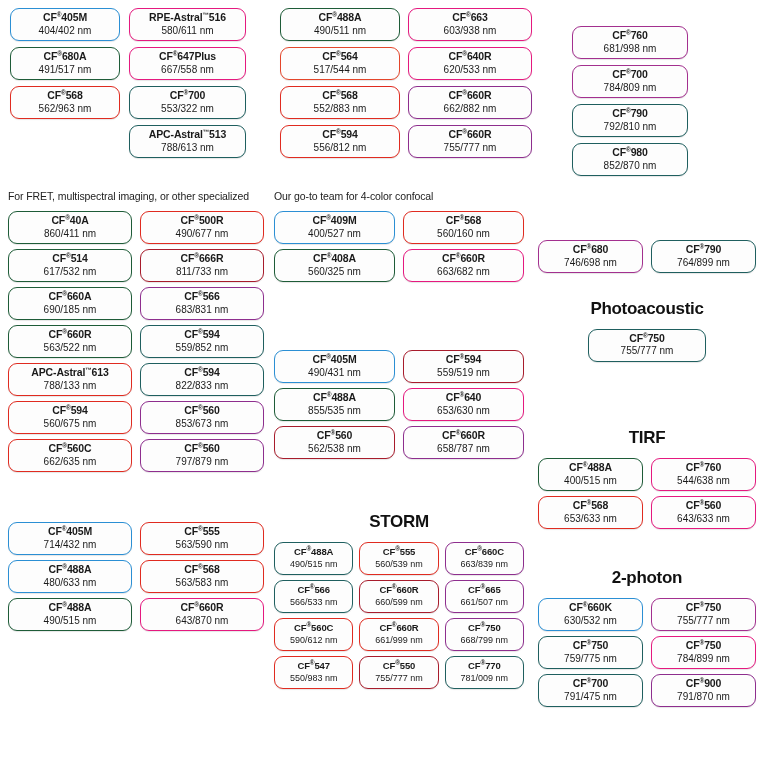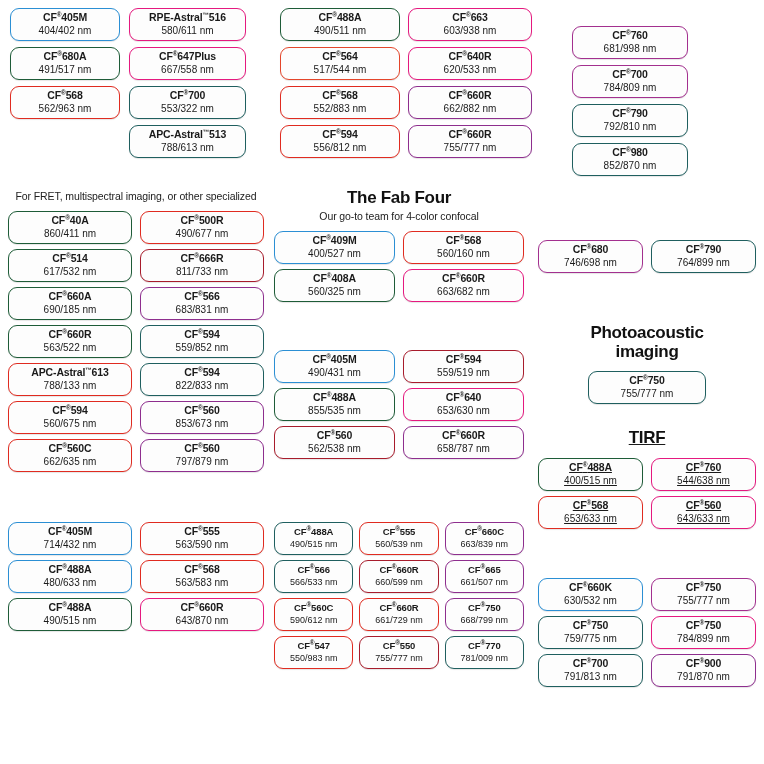--- a/index.html
+++ b/index.html
@@ -53,21 +53,20 @@
   .sec-title {
     font-size: 17px;
     font-weight: bold;
     text-align: center;
     letter-spacing: -0.3px;
     color: #111;
   }
   .sec-title.two-line { line-height: 1.1; }
   .sec-sub {
     font-size: 10.5px;
-    text-align: center;
     color: #222;
     margin-top: 2px;
     letter-spacing: -0.1px;
   }
 
   
   .panel { position: absolute; }
 
   
   .chip-grid { display: grid; }
@@ -136,28 +135,28 @@
 
   
   #panel-pair { left: 538px; top: 240px; width: 218px; }
   #panel-pair .chip-grid {
     grid-template-columns: 1fr 1fr;
     column-gap: 8px;
   }
   #panel-pair .chip { height: 33px; }
 
   
-  #panel-photo { left: 538px; top: 324px; width: 218px; }
+  #panel-photo { left: 538px; top: 300px; width: 218px; }
   #panel-photo .single-wrap {
     display: flex; justify-content: center; margin-top: 10px;
   }
   #panel-photo .chip { height: 33px; width: 118px; }
 
   
-  #panel-tirf { left: 538px; top: 428px; width: 218px; text-decoration: underline; }
+  #panel-tirf { left: 538px; top: 428px; width: 218px; }
   #panel-tirf .chip-grid {
     grid-template-columns: 1fr 1fr;
     column-gap: 8px;
     row-gap: 5px;
     margin-top: 10px;
   }
   #panel-tirf .chip { height: 33px; }
 
   
   #panel-2p { left: 538px; top: 568px; width: 218px; }
@@ -329,21 +328,20 @@
         <div class="nm-spec">662/635 nm</div>
       </div>
       <div class="chip" style="border-color: rgb(142, 46, 142);">
         <div class="nm-name">CF<sup>®</sup>560</div>
         <div class="nm-spec">797/879 nm</div>
       </div>
     </div>
 </div>
 
 <div class="panel" id="panel-fab">
-  <div class="sec-title">The Fab Four</div>
   <div class="sec-sub">Our go-to team for 4-color confocal</div>
   <div class="chip-grid">
       <div class="chip" style="border-color: rgb(43, 143, 212);">
         <div class="nm-name">CF<sup>®</sup>409M</div>
         <div class="nm-spec">400/527 nm</div>
       </div>
       <div class="chip" style="border-color: rgb(224, 43, 32);">
         <div class="nm-name">CF<sup>®</sup>568</div>
         <div class="nm-spec">560/160 nm</div>
       </div>
@@ -410,20 +408,21 @@
         <div class="nm-spec">490/515 nm</div>
       </div>
       <div class="chip" style="border-color: rgb(229, 25, 127);">
         <div class="nm-name">CF<sup>®</sup>660R</div>
         <div class="nm-spec">643/870 nm</div>
       </div>
     </div>
 </div>
 
 <div class="panel" id="panel-storm">
+  <div class="sec-title">STORM</div>
   <div class="chip-grid">
       <div class="chip" style="border-color: rgb(31, 95, 95);">
         <div class="nm-name">CF<sup>®</sup>488A</div>
         <div class="nm-spec">490/515 nm</div>
       </div>
       <div class="chip" style="border-color: rgb(224, 43, 32);">
         <div class="nm-name">CF<sup>®</sup>555</div>
         <div class="nm-spec">560/539 nm</div>
       </div>
       <div class="chip" style="border-color: rgb(142, 46, 142);">
@@ -441,21 +440,21 @@
       <div class="chip" style="border-color: rgb(142, 46, 142);">
         <div class="nm-name">CF<sup>®</sup>665</div>
         <div class="nm-spec">661/507 nm</div>
       </div>
       <div class="chip" style="border-color: rgb(224, 43, 32);">
         <div class="nm-name">CF<sup>®</sup>560C</div>
         <div class="nm-spec">590/612 nm</div>
       </div>
       <div class="chip" style="border-color: rgb(224, 43, 32);">
         <div class="nm-name">CF<sup>®</sup>660R</div>
-        <div class="nm-spec">661/729 nm</div>
+        <div class="nm-spec">661/999 nm</div>
       </div>
       <div class="chip" style="border-color: rgb(142, 46, 142);">
         <div class="nm-name">CF<sup>®</sup>750</div>
         <div class="nm-spec">668/799 nm</div>
       </div>
       <div class="chip" style="border-color: rgb(224, 43, 32);">
         <div class="nm-name">CF<sup>®</sup>547</div>
         <div class="nm-spec">550/983 nm</div>
       </div>
       <div class="chip" style="border-color: rgb(168, 28, 44);">
@@ -478,21 +477,20 @@
       <div class="chip" style="border-color: rgb(31, 95, 95);">
         <div class="nm-name">CF<sup>®</sup>790</div>
         <div class="nm-spec">764/899 nm</div>
       </div>
     </div>
 </div>
 
 <div class="panel" id="panel-photo">
   <div class="sec-title two-line">
     <div>Photoacoustic</div>
-    <div>imaging</div>
   </div>
   <div class="single-wrap">
       <div class="chip" style="border-color: rgb(31, 95, 95);">
         <div class="nm-name">CF<sup>®</sup>750</div>
         <div class="nm-spec">755/777 nm</div>
       </div>
     </div>
 </div>
 
 <div class="panel" id="panel-tirf">
@@ -511,39 +509,40 @@
         <div class="nm-spec">653/633 nm</div>
       </div>
       <div class="chip" style="border-color: rgb(229, 25, 127);">
         <div class="nm-name">CF<sup>®</sup>560</div>
         <div class="nm-spec">643/633 nm</div>
       </div>
     </div>
 </div>
 
 <div class="panel" id="panel-2p">
+  <div class="sec-title">2-photon</div>
   <div class="chip-grid">
       <div class="chip" style="border-color: rgb(43, 143, 212);">
         <div class="nm-name">CF<sup>®</sup>660K</div>
         <div class="nm-spec">630/532 nm</div>
       </div>
       <div class="chip" style="border-color: rgb(163, 48, 143);">
         <div class="nm-name">CF<sup>®</sup>750</div>
         <div class="nm-spec">755/777 nm</div>
       </div>
       <div class="chip" style="border-color: rgb(31, 95, 95);">
         <div class="nm-name">CF<sup>®</sup>750</div>
         <div class="nm-spec">759/775 nm</div>
       </div>
       <div class="chip" style="border-color: rgb(229, 25, 127);">
         <div class="nm-name">CF<sup>®</sup>750</div>
         <div class="nm-spec">784/899 nm</div>
       </div>
       <div class="chip" style="border-color: rgb(31, 95, 95);">
         <div class="nm-name">CF<sup>®</sup>700</div>
-        <div class="nm-spec">791/813 nm</div>
+        <div class="nm-spec">791/475 nm</div>
       </div>
       <div class="chip" style="border-color: rgb(142, 46, 142);">
         <div class="nm-name">CF<sup>®</sup>900</div>
         <div class="nm-spec">791/870 nm</div>
       </div>
     </div>
 </div>
 
 </body></html>

